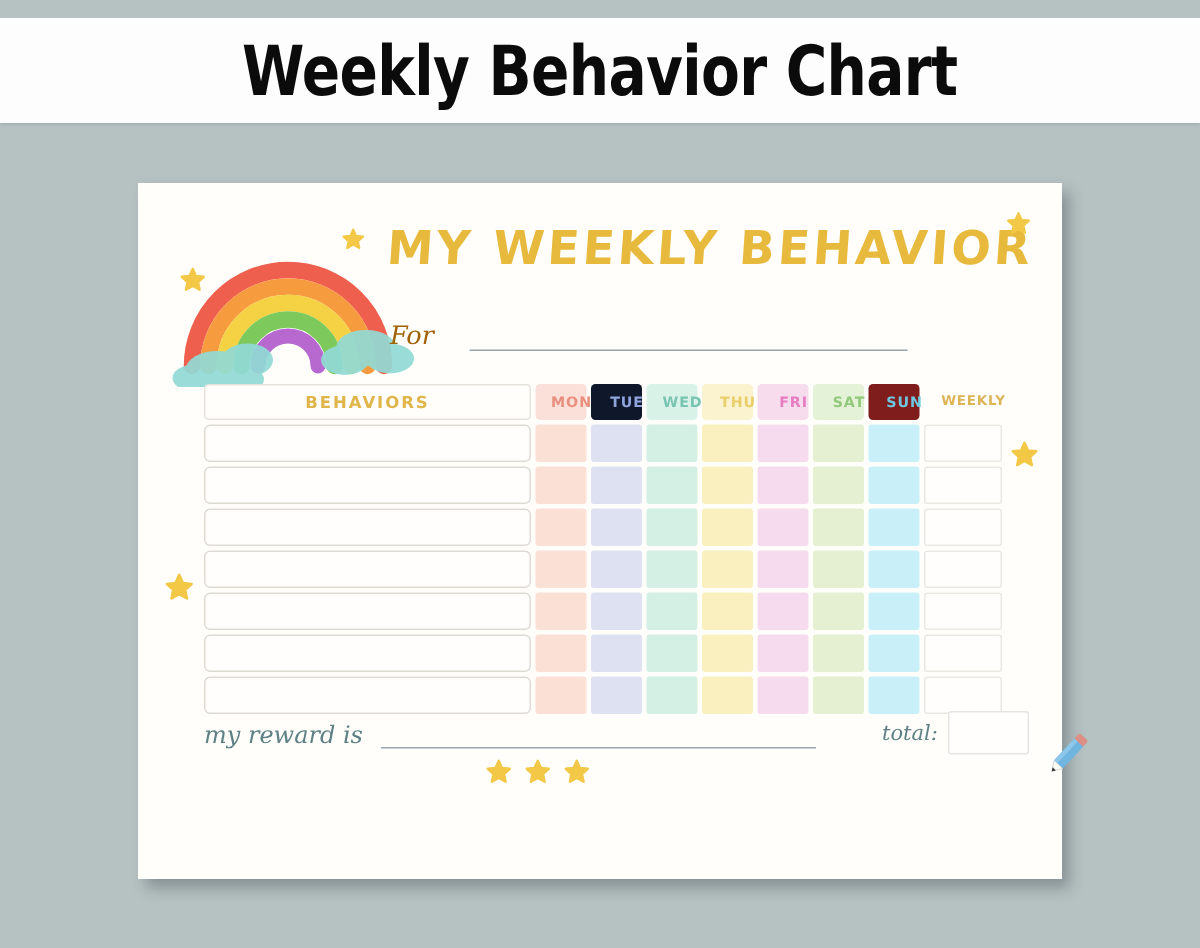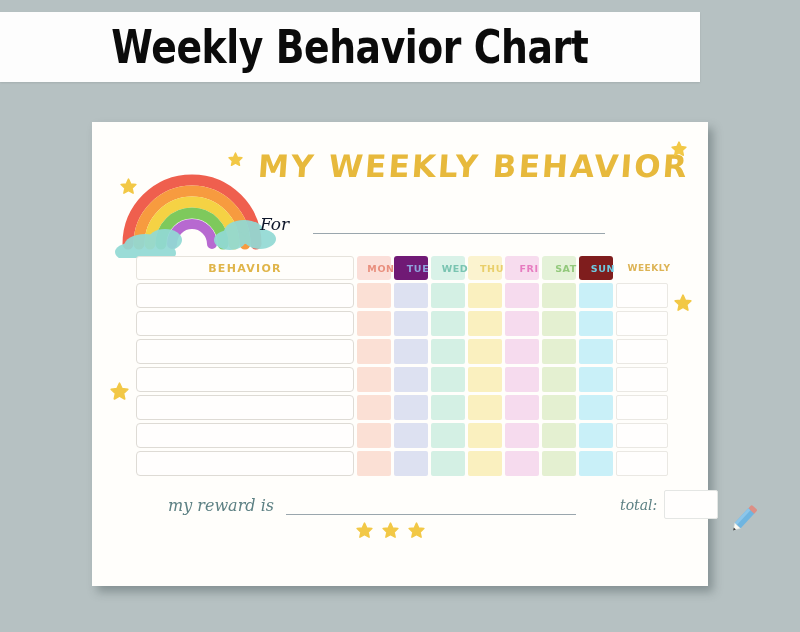--- a/index.html
+++ b/index.html
@@ -13,21 +13,21 @@
     background: #b6c1c2;
     font-family: "DejaVu Sans", sans-serif;
     position: relative;
   }
 
   
   #title-banner {
     position: absolute;
     left: 0;
     top: 12px;
-    width: 700px;
+    width: 800px;
     height: 70px;
     background: #fdfdfd;
     display: flex;
     align-items: center;
     justify-content: center;
     box-shadow: 0 1px 2px rgba(0,0,0,0.10);
   }
   #title-text {
     font-family: "DejaVu Sans", sans-serif;
     font-weight: 700;
@@ -77,21 +77,21 @@
     position: absolute;
     left: 168px;
     top: 92px;
     display: flex;
     align-items: flex-end;
     width: 345px;
   }
   #for-label {
     font-family: "DejaVu Serif", serif;
     font-size: 17px;
-    color: #0f172a;
+    color: #a16207;
     font-style: italic;
     margin-right: 24px;
     white-space: nowrap;
   }
   #for-blank {
     flex: 1;
     border-bottom: 1.6px solid #9aa6ad;
     height: 14px;
   }
 
@@ -176,24 +176,23 @@
     height: 25px;
     background: #fffefd;
     border: 1px solid #eae8e3;
     border-radius: 2px;
   }
 
   
   #card-footer {
     position: absolute;
     left: 44px;
-    top: 368px;
+    top: 352px;
     width: 540px;
     height: 60px;
-    margin-left: 32px;
   }
   #reward-label {
     position: absolute;
     left: 0;
     top: 6px;
     font-family: "DejaVu Serif", serif;
     font-style: italic;
     font-size: 16px;
     color: #5d8184;
     white-space: nowrap;
@@ -276,26 +275,26 @@
   <div id="card-heading">MY WEEKLY BEHAVIOR</div>
 
   <div id="for-line">
     <span id="for-label">For</span>
     <span id="for-blank"></span>
   </div>
 
   <div id="behavior-grid">
     <div class="grid-row" id="grid-header">
       <div class="cell-behaviors">
-        <span class="hdr-label">BEHAVIOR</span>
+        <span class="hdr-label">BEHAVIORS</span>
       </div>
       <div class="cell-day" style="background: rgb(251, 223, 217); color: rgb(233, 143, 126);">
           <span>MON</span>
         </div>
-      <div class="cell-day" style="background: #701a75; color: rgb(143, 163, 221);">
+      <div class="cell-day" style="background: #0f172a; color: rgb(143, 163, 221);">
           <span>TUE</span>
         </div>
       <div class="cell-day" style="background: rgb(217, 242, 232); color: rgb(121, 196, 177);">
           <span>WED</span>
         </div>
       <div class="cell-day" style="background: rgb(251, 243, 207); color: rgb(233, 207, 106);">
           <span>THU</span>
         </div>
       <div class="cell-day" style="background: rgb(247, 220, 238); color: rgb(231, 124, 192);">
           <span>FRI</span>

